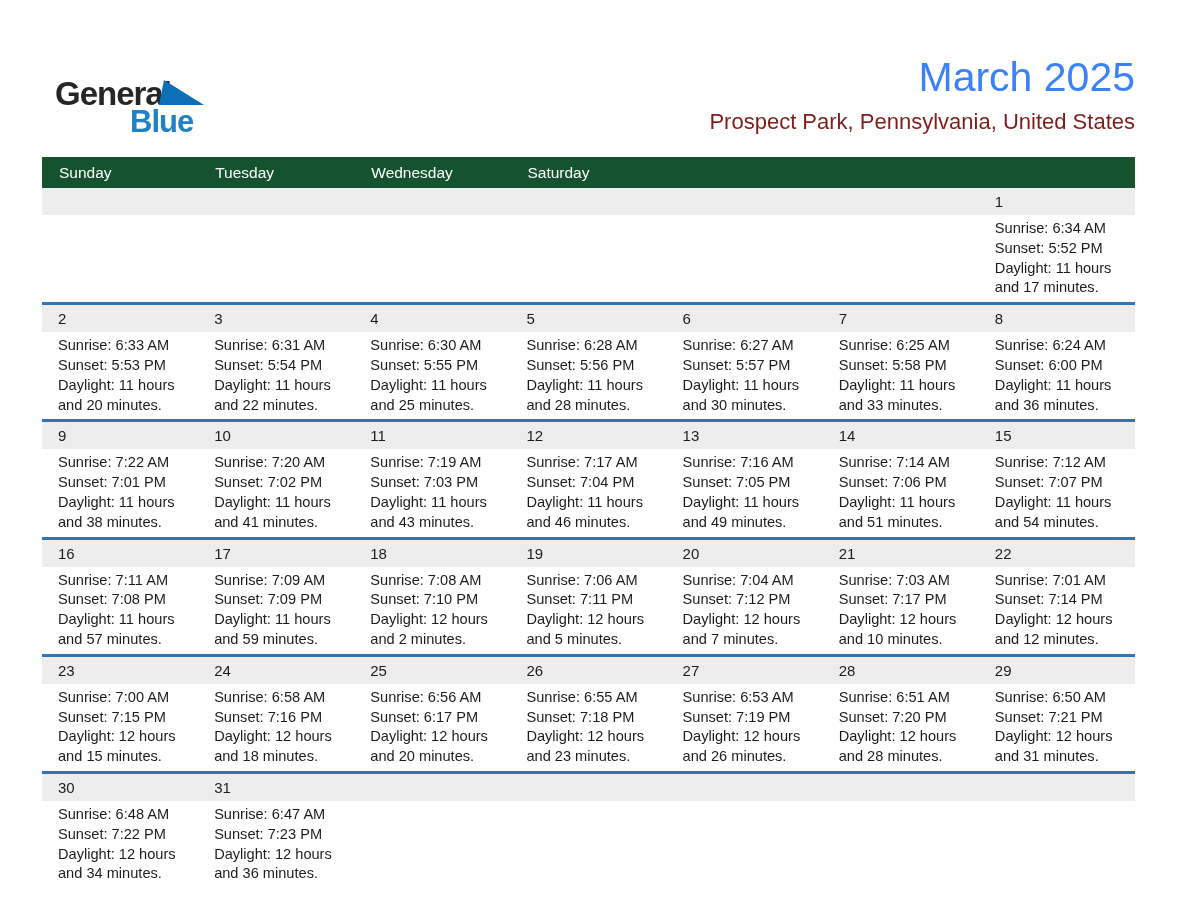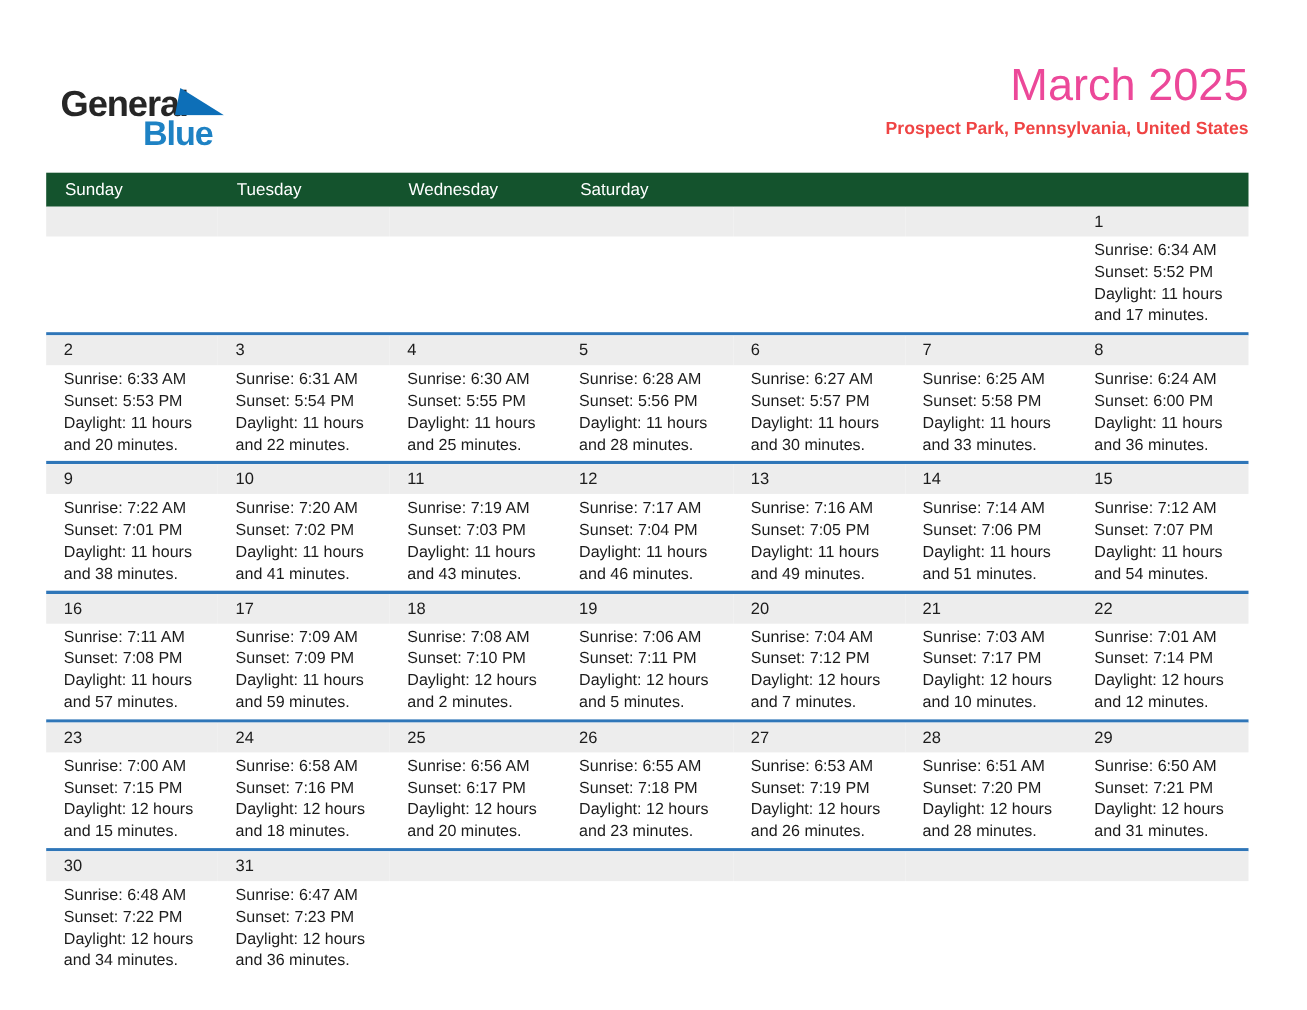--- a/index.html
+++ b/index.html
@@ -26,22 +26,22 @@
     clip-path: polygon(11% 0, 100% 100%, 0 100%);
   }
   .logo-blue {
     font-size: 31px; font-weight: 600; color: #1e82c4;
     letter-spacing: -1px; line-height: 1;
     position: absolute; left: 75px; top: 30px;
   }
 
   
   .page-head { position: absolute; right: 53px; top: 55px; text-align: right; }
-  .page-title { font-size: 41px; font-weight: 400; color: #ec4899; line-height: 1.1; }
-  .page-subtitle { font-size: 16px; font-weight: 700; color: #ef4444; margin-top: 9px; }
+  .page-title { font-size: 41px; font-weight: 400; color: #3b82f6; line-height: 1.1; }
+  .page-subtitle { font-size: 22px; font-weight: 400; color: #7f1d1d; margin-top: 9px; }
 
   
   .calendar { position: absolute; left: 42px; top: 157px; width: 1093px; }
 
   .weekday-row {
     display: grid; grid-template-columns: repeat(7, 1fr);
     background: #14532d; height: 31px;
   }
   .weekday-cell {
     color: #ffffff; font-size: 15.5px; line-height: 31px;

